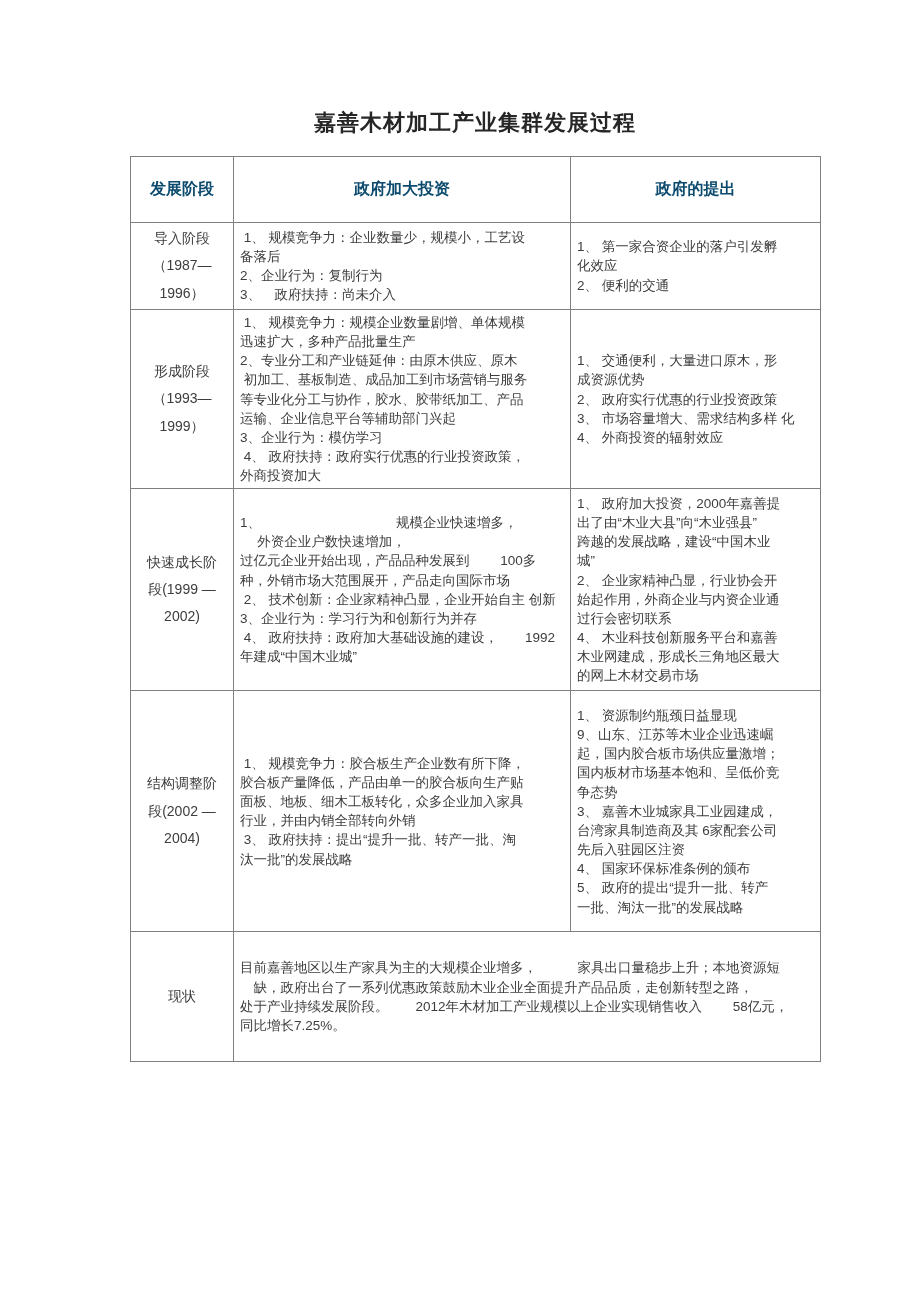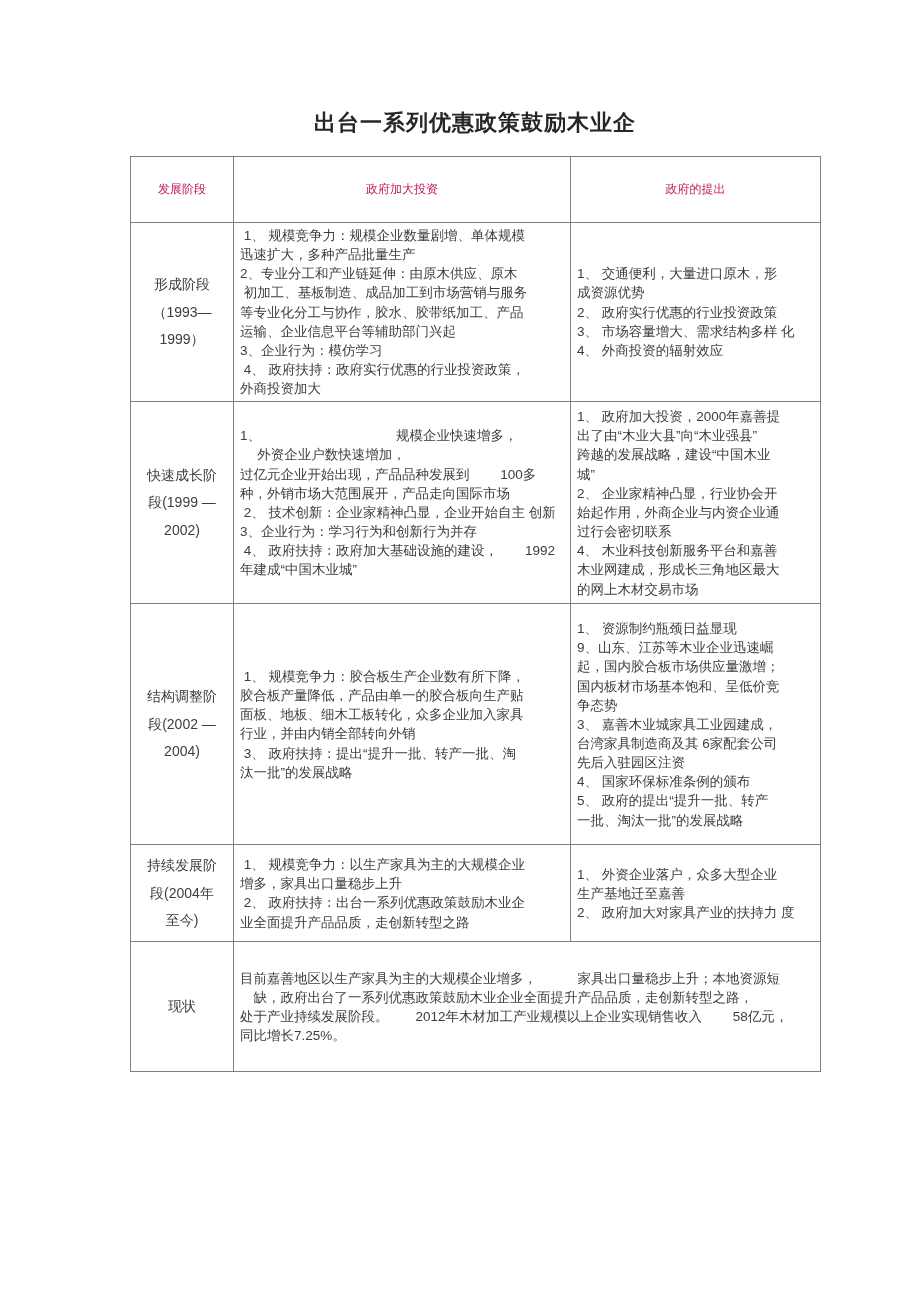--- a/index.html
+++ b/index.html
@@ -29,25 +29,25 @@
     width:690px;
     color:#3d3d3d;
   }
   table.main-table th,
   table.main-table td{
     border:1px solid #7f7f7f;
     box-sizing:border-box;
     overflow:hidden;
   }
   table.main-table th{
-    font-size:12px;
-    font-weight:normal;
+    font-size:16px;
+    font-weight:bold;
     text-align:center;
     vertical-align:middle;
-    color:#be185d;
+    color:#0c4a6e;
   }
   tr.hdr{height:66px;}
   tr.r0{height:77px;}
   tr.r1{height:175px;}
   tr.r2{height:202px;}
   tr.r3{height:241px;}
   tr.r4{height:97px;}
   tr.r5{height:130px;}
   td.stage{
     text-align:center;
@@ -64,36 +64,48 @@
     white-space:pre-wrap;
     font-size:13.5px;
     line-height:1.42;
     padding:3px 6px;
   }
 </style>
 </head>
 <body>
 
 <div class="page">
-  <h1 class="title">出台一系列优惠政策鼓励木业企</h1>
+  <h1 class="title">嘉善木材加工产业集群发展过程</h1>
 
   <table class="main-table">
     <colgroup>
       <col style="width:103px">
       <col style="width:337px">
       <col style="width:250px">
     </colgroup>
     <thead>
       <tr class="hdr">
         <th>发展阶段</th>
         <th>政府加大投资</th>
         <th>政府的提出</th>
       </tr>
     </thead>
     <tbody>
+      <tr class="r0">
+        <td class="stage">导入阶段
+（1987—
+1996）</td>
+        <td class="features"> 1、 规模竞争力：企业数量少，规模小，工艺设
+备落后
+2、企业行为：复制行为
+3、　政府扶持：尚未介入</td>
+        <td class="factors">1、 第一家合资企业的落户引发孵
+化效应
+2、 便利的交通</td>
+      </tr>
       <tr class="r1">
         <td class="stage">形成阶段
 （1993—
 1999）</td>
         <td class="features"> 1、 规模竞争力：规模企业数量剧增、单体规模
 迅速扩大，多种产品批量生产
 2、专业分工和产业链延伸：由原木供应、原木
  初加工、基板制造、成品加工到市场营销与服务
 等专业化分工与协作，胶水、胶带纸加工、产品
 运输、企业信息平台等辅助部门兴起
@@ -144,32 +156,20 @@
 起，国内胶合板市场供应量激增；
 国内板材市场基本饱和、呈低价竞
 争态势
 3、 嘉善木业城家具工业园建成，
 台湾家具制造商及其 6家配套公司
 先后入驻园区注资
 4、 国家环保标准条例的颁布
 5、 政府的提出“提升一批、转产
 一批、淘汰一批”的发展战略</td>
       </tr>
-      <tr class="r4">
-        <td class="stage">持续发展阶
-段(2004年
-至今)</td>
-        <td class="features"> 1、 规模竞争力：以生产家具为主的大规模企业
-增多，家具出口量稳步上升
- 2、 政府扶持：出台一系列优惠政策鼓励木业企
-业全面提升产品品质，走创新转型之路</td>
-        <td class="factors">1、 外资企业落户，众多大型企业
-生产基地迁至嘉善
-2、 政府加大对家具产业的扶持力 度</td>
-      </tr>
       <tr class="r5">
         <td class="stage">现状</td>
         <td class="features" colspan="2">目前嘉善地区以生产家具为主的大规模企业增多，　　　家具出口量稳步上升；本地资源短
 　缺，政府出台了一系列优惠政策鼓励木业企业全面提升产品品质，走创新转型之路，
 处于产业持续发展阶段。　　2012年木材加工产业规模以上企业实现销售收入　　 58亿元，
 同比增长7.25%。</td>
       </tr>
     </tbody>
   </table>
 </div>

